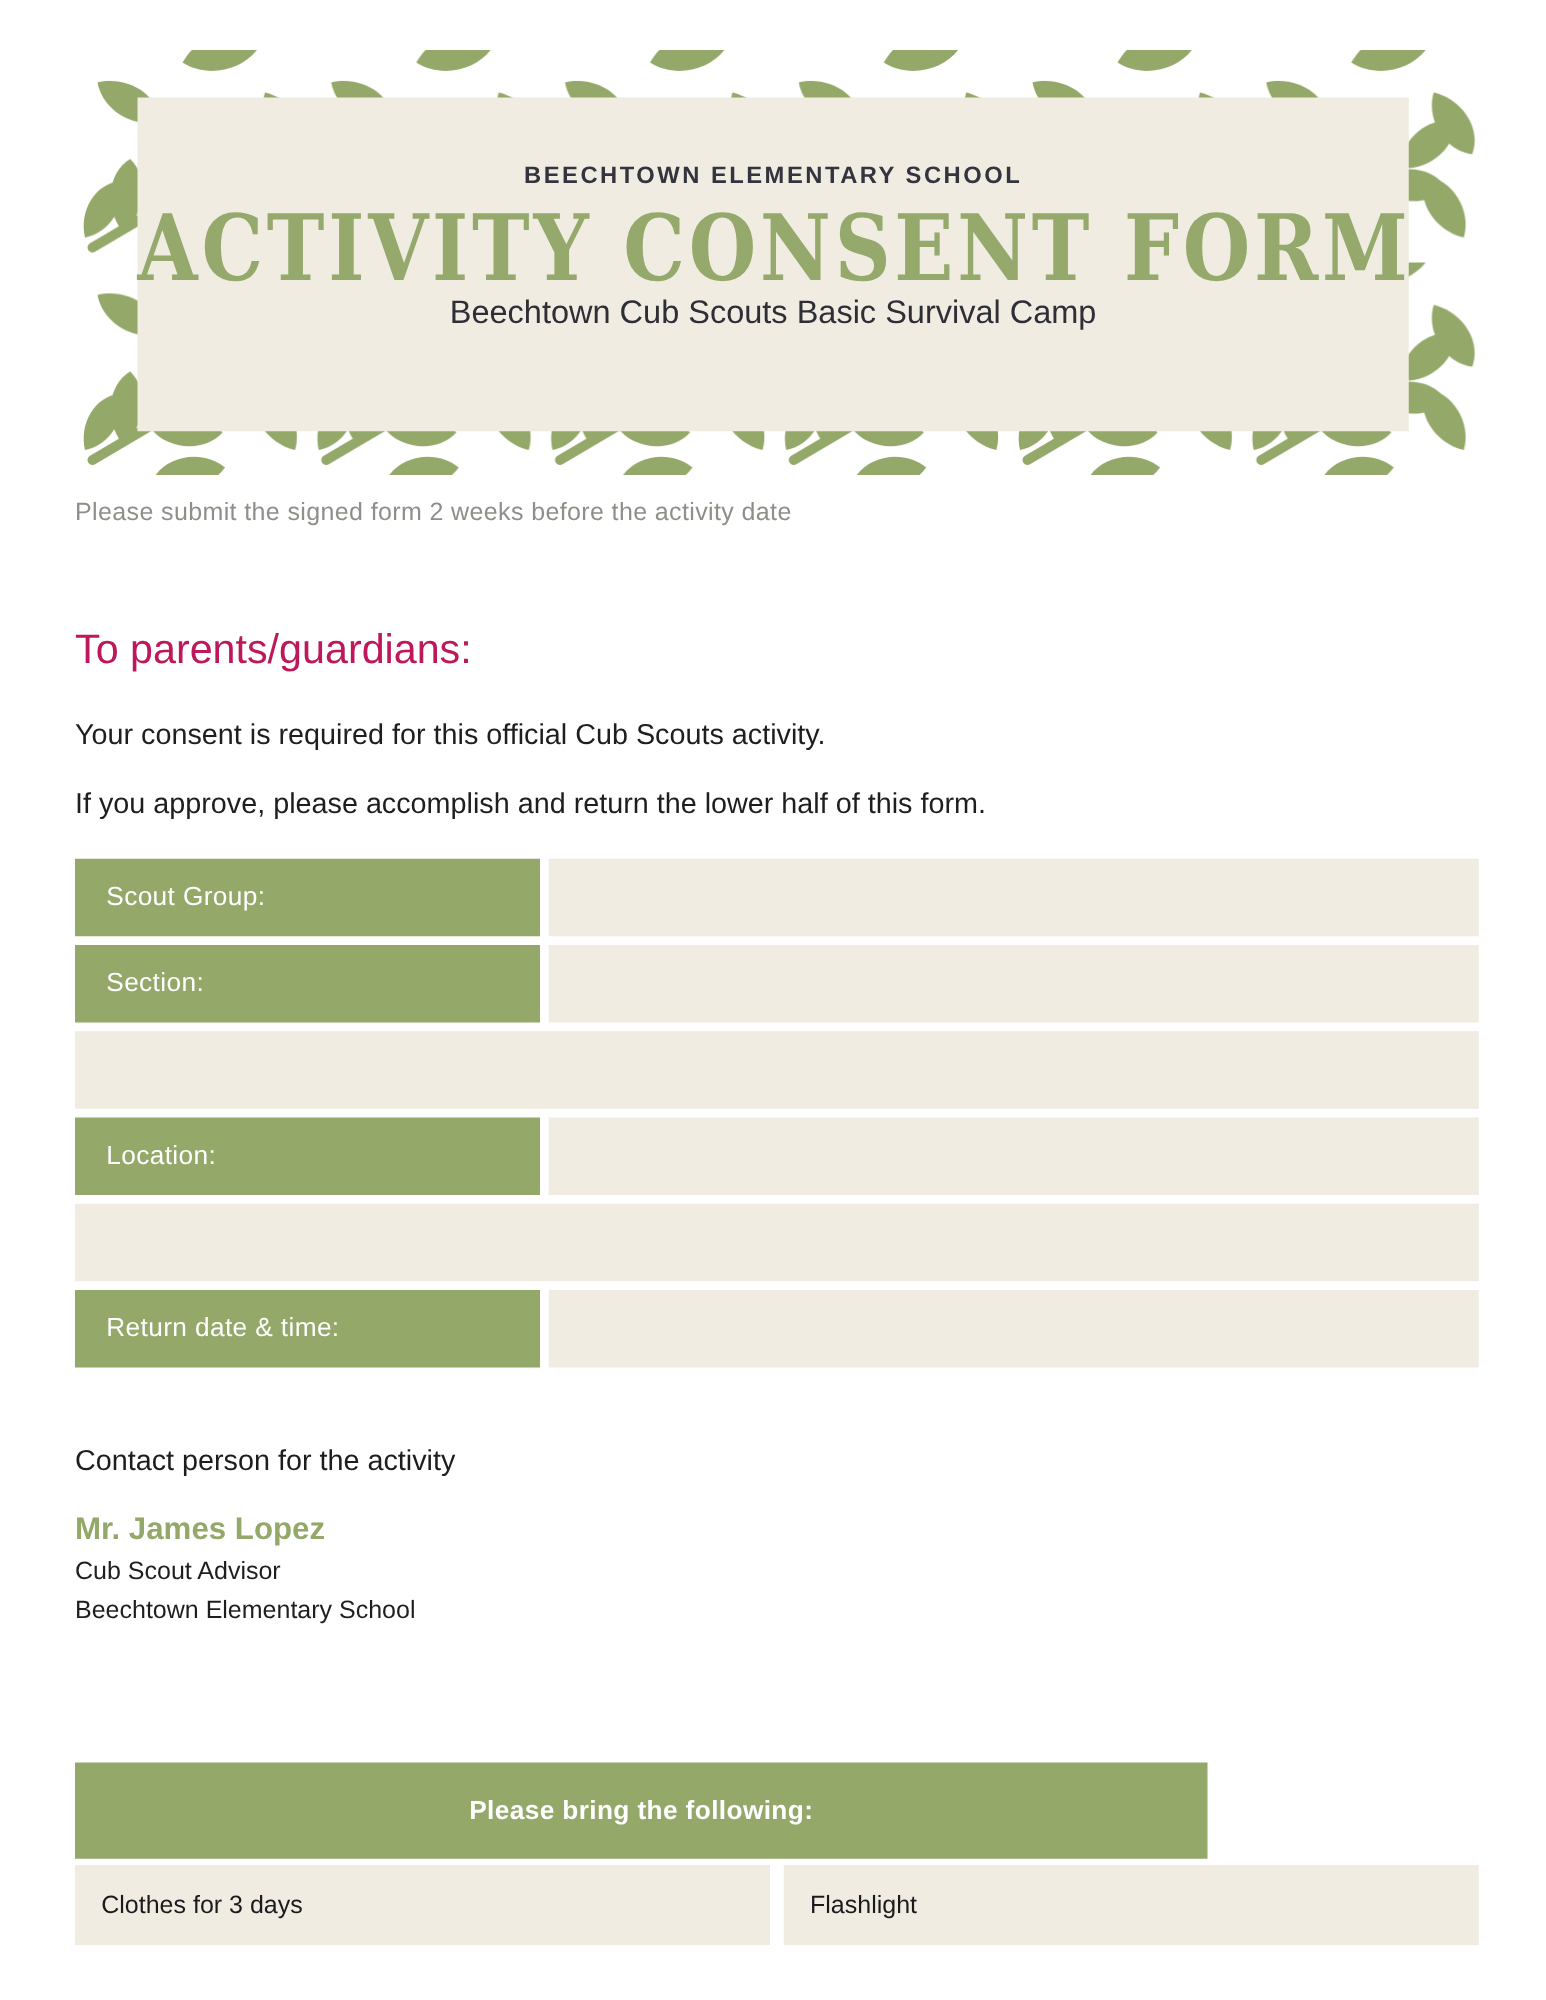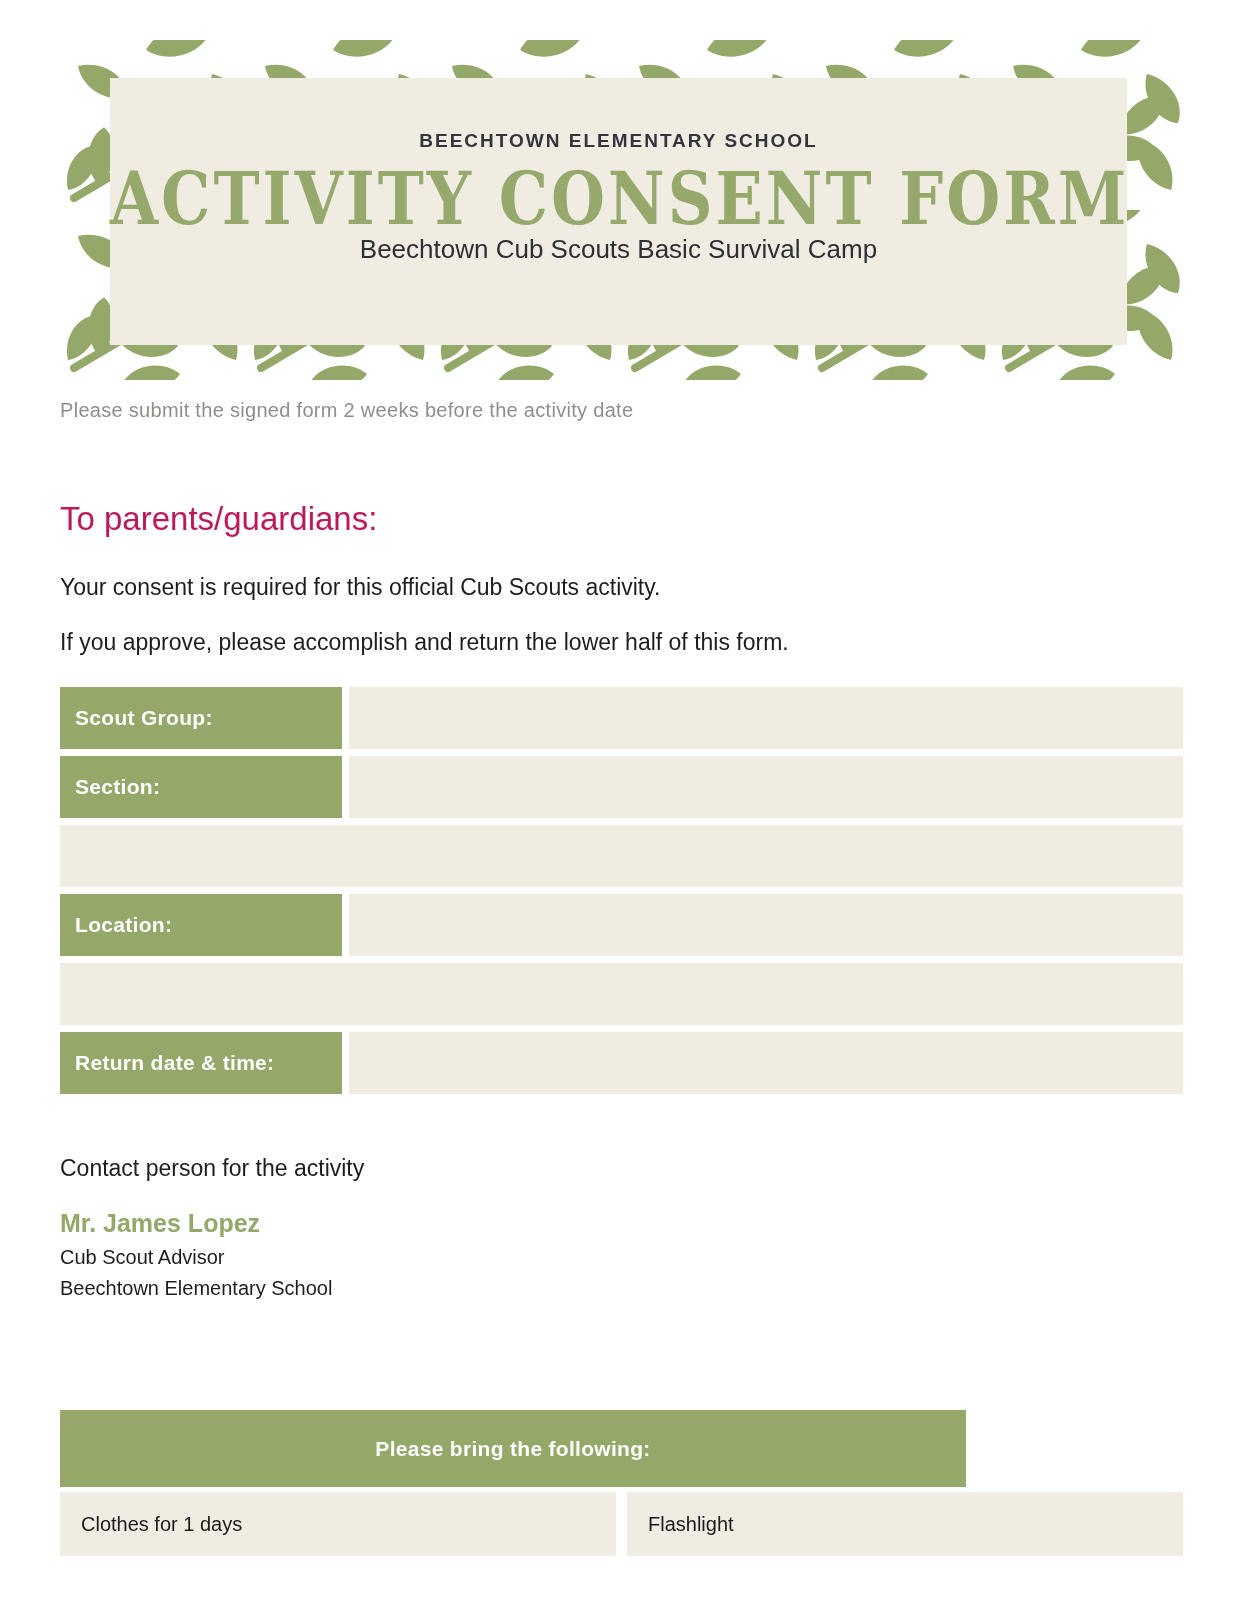--- a/index.html
+++ b/index.html
@@ -83,27 +83,27 @@
   .form-table {
     position: absolute;
     left: 60px; top: 687px;
     width: 1123px;
     display: flex;
     flex-direction: column;
     gap: 7px;
   }
   .form-row { display: flex; gap: 7px; height: 62px; }
   .form-label {
-    width: 282px;
+    width: 372px;
     background: #93a869;
     color: #ffffff;
-    font-weight: bold;
+    font-weight: normal;
     font-size: 21px;
     line-height: 62px;
-    padding-left: 15px;
+    padding-left: 25px;
     letter-spacing: 0.3px;
   }
   .form-value {
     flex: 1;
     background: #f0ece1;
   }
 
   
   .contact-heading {
     position: absolute;
@@ -231,17 +231,17 @@
     </div>
   </div>
 
   <div class="contact-heading">Contact person for the activity</div>
   <div class="contact-name">Mr. James Lopez</div>
   <div class="contact-role">Cub Scout Advisor</div>
   <div class="contact-org">Beechtown Elementary School</div>
 
   <div class="bring-banner">Please bring the following:</div>
   <div class="bring-items">
-    <div class="bring-cell">Clothes for 1 days</div>
+    <div class="bring-cell">Clothes for 3 days</div>
     <div class="bring-cell">Flashlight</div>
   </div>
 
 </div>
 
 </body></html>

